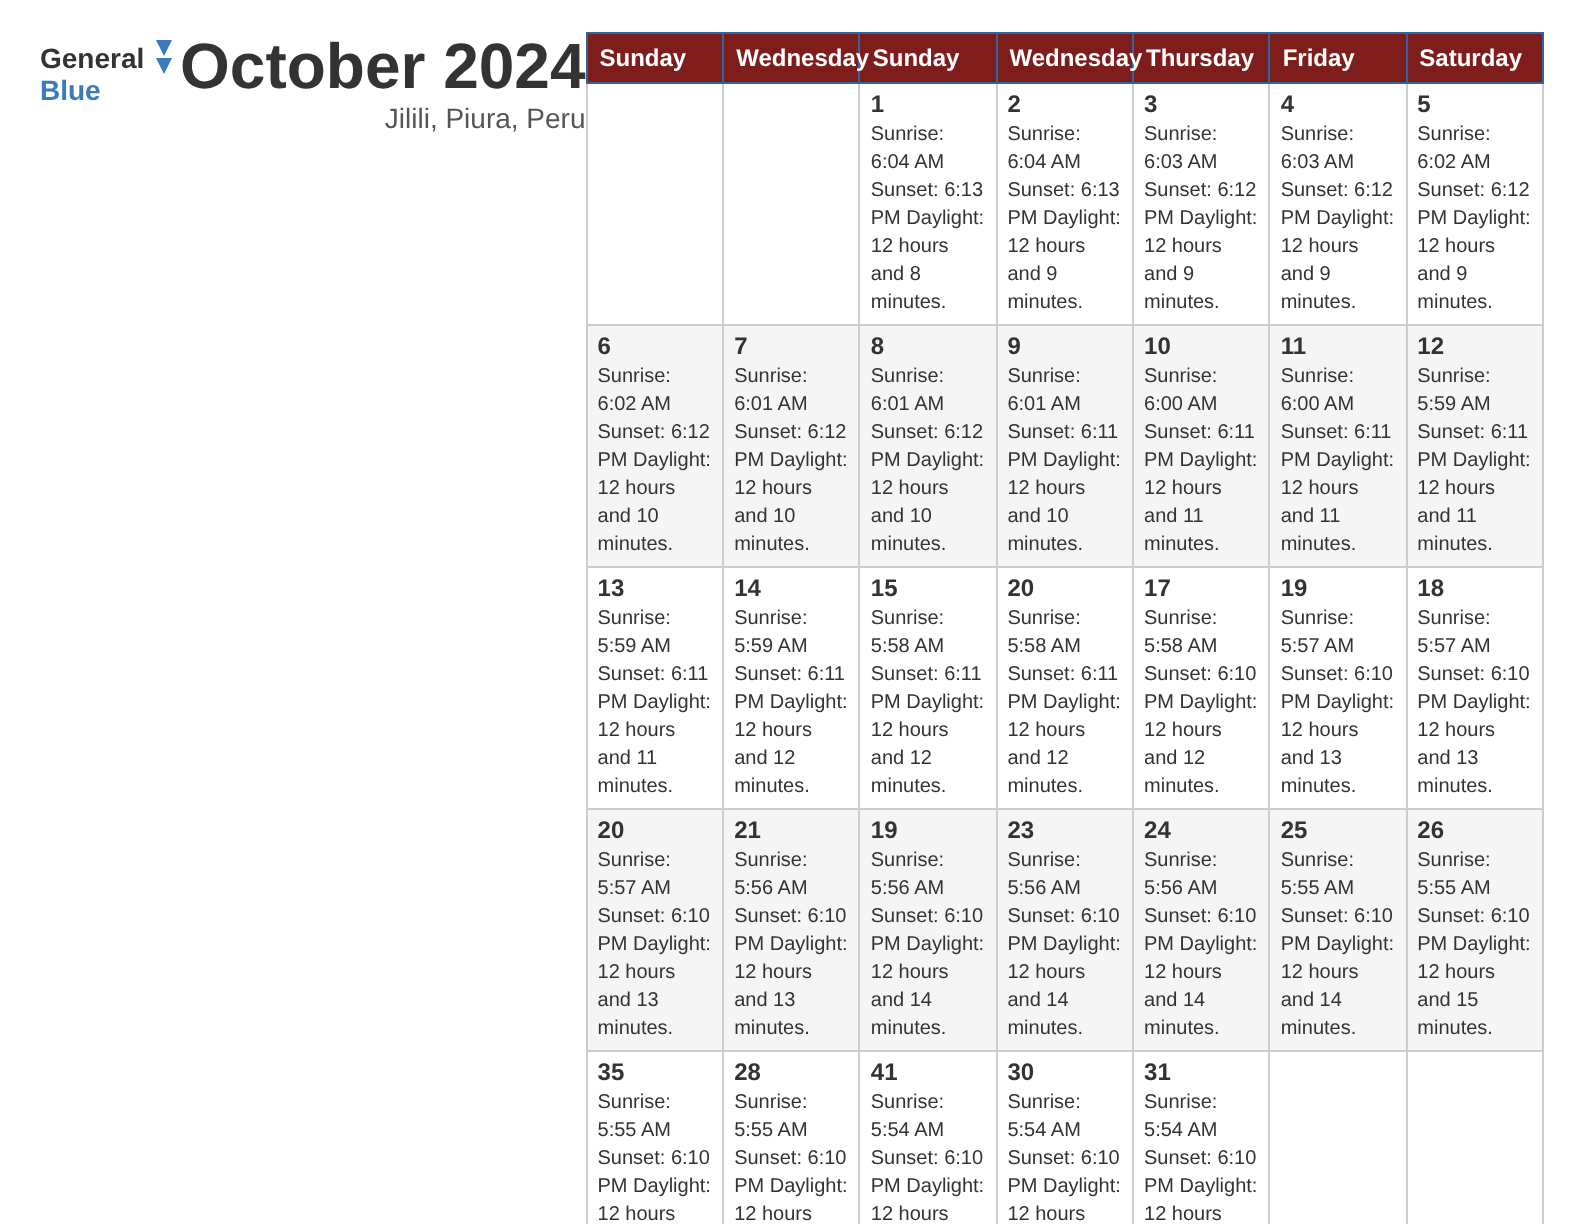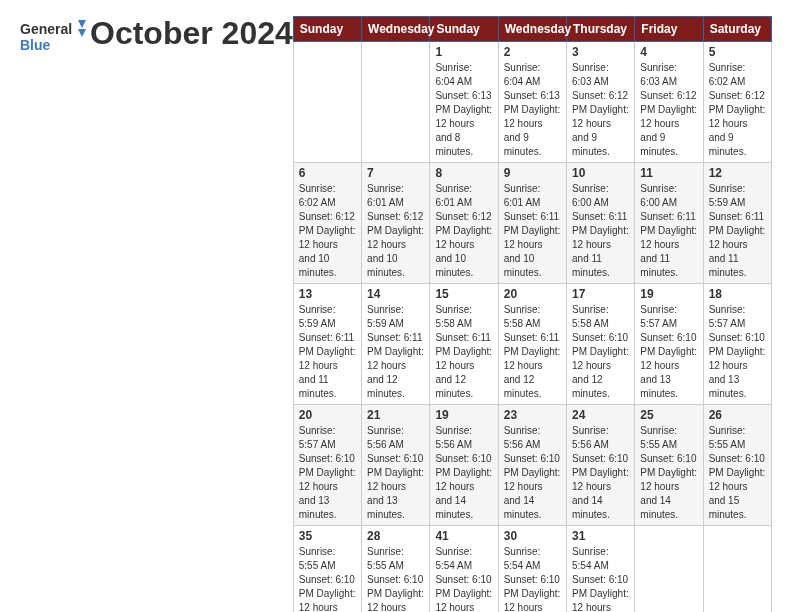--- a/index.html
+++ b/index.html
@@ -95,20 +95,21 @@
     <div class="logo">
     <svg width="70" height="40" viewBox="0 0 70 40">
       <text x="0" y="18" font-size="14" font-weight="bold" fill="#333" font-family="Arial">General</text>
       <text x="0" y="34" font-size="14" font-weight="bold" fill="#3a7abf" font-family="Arial">Blue</text>
       <polygon points="58,4 66,4 62,12" fill="#3a7abf"></polygon>
       <polygon points="58,13 66,13 62,21" fill="#3a7abf"></polygon>
     </svg>
   </div>
     <div class="title-block">
       <div class="month-title">October 2024</div>
+      <div class="subtitle">Jilili, Piura, Peru</div>
     </div>
   </div>
 
   <table class="calendar">
     <thead>
       <tr>
       <th>Sunday</th>
           <th>Wednesday</th>
           <th>Sunday</th>
           <th>Wednesday</th>

